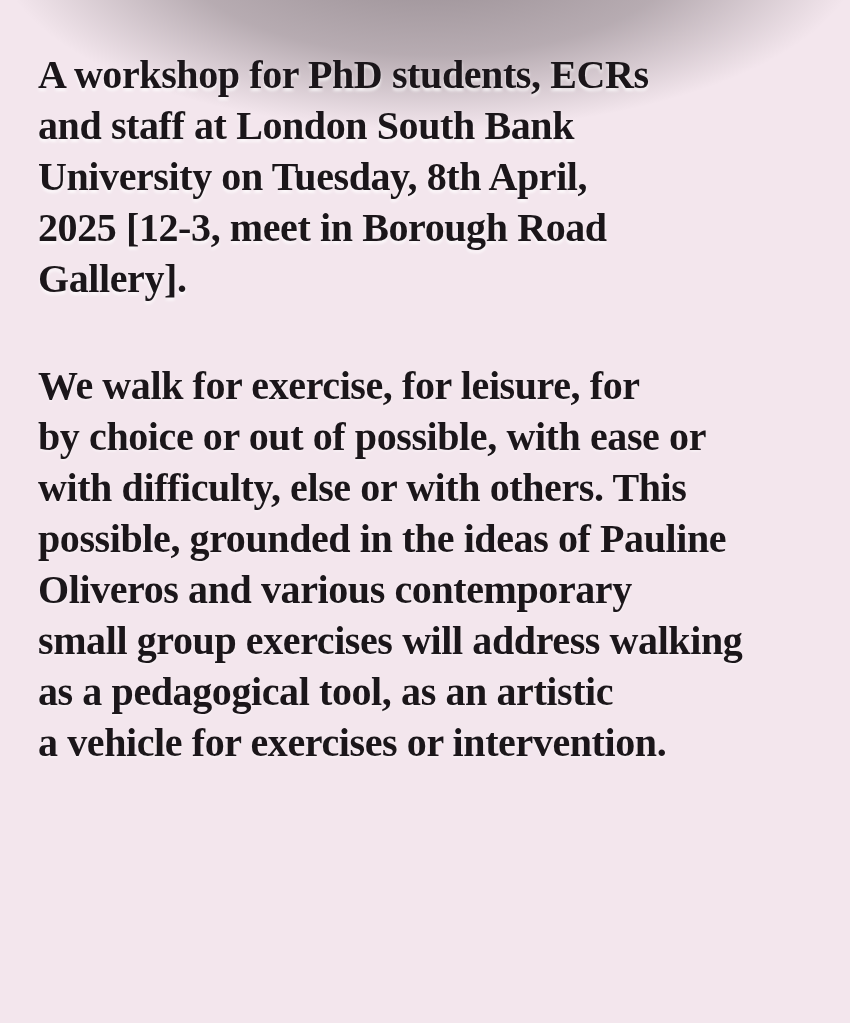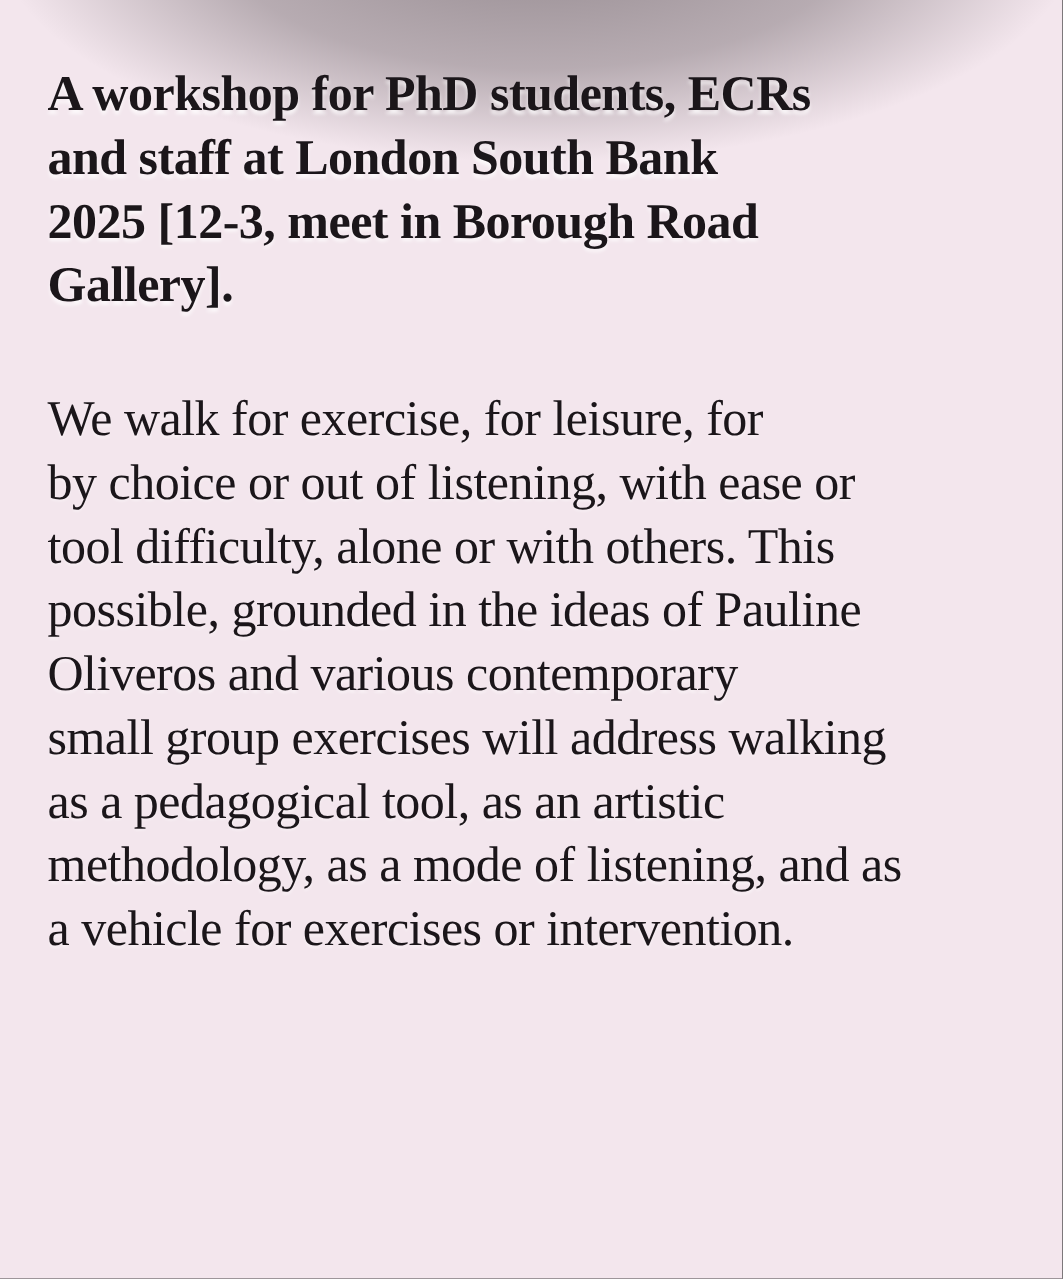--- a/index.html
+++ b/index.html
@@ -37,43 +37,43 @@
     font-size: 40px;
     line-height: 51px;
     letter-spacing: -0.4px;
     white-space: nowrap;
   }
   .intro .line {
     font-weight: bold;
     text-shadow: 0 3px 3px rgba(255,255,255,0.75);
   }
   .body-text .line {
-    font-weight: normal;
+    font-weight: bold;
     text-shadow: 0 2px 2px rgba(255,255,255,0.40);
   }
 </style>
 </head>
 <body>
 
 <div class="page">
   <div class="text-block">
 
     <div class="para intro">
       <div class="line">A workshop for PhD students, ECRs</div>
       <div class="line">and staff at London South Bank</div>
+      <div class="line">University on Tuesday, 8th April,</div>
       <div class="line">2025 [12-3, meet in Borough Road</div>
       <div class="line">Gallery].</div>
     </div>
 
     <div class="para body-text">
       <div class="line">We walk for exercise, for leisure, for</div>
-      <div class="line">by choice or out of listening, with ease or</div>
-      <div class="line">tool difficulty, alone or with others. This</div>
+      <div class="line">by choice or out of possible, with ease or</div>
+      <div class="line">with difficulty, else or with others. This</div>
       <div class="line">possible, grounded in the ideas of Pauline</div>
       <div class="line">Oliveros and various contemporary</div>
       <div class="line">small group exercises will address walking</div>
       <div class="line">as a pedagogical tool, as an artistic</div>
-      <div class="line">methodology, as a mode of listening, and as</div>
       <div class="line">a vehicle for exercises or intervention.</div>
     </div>
 
   </div>
 </div>
 
 </body></html>

